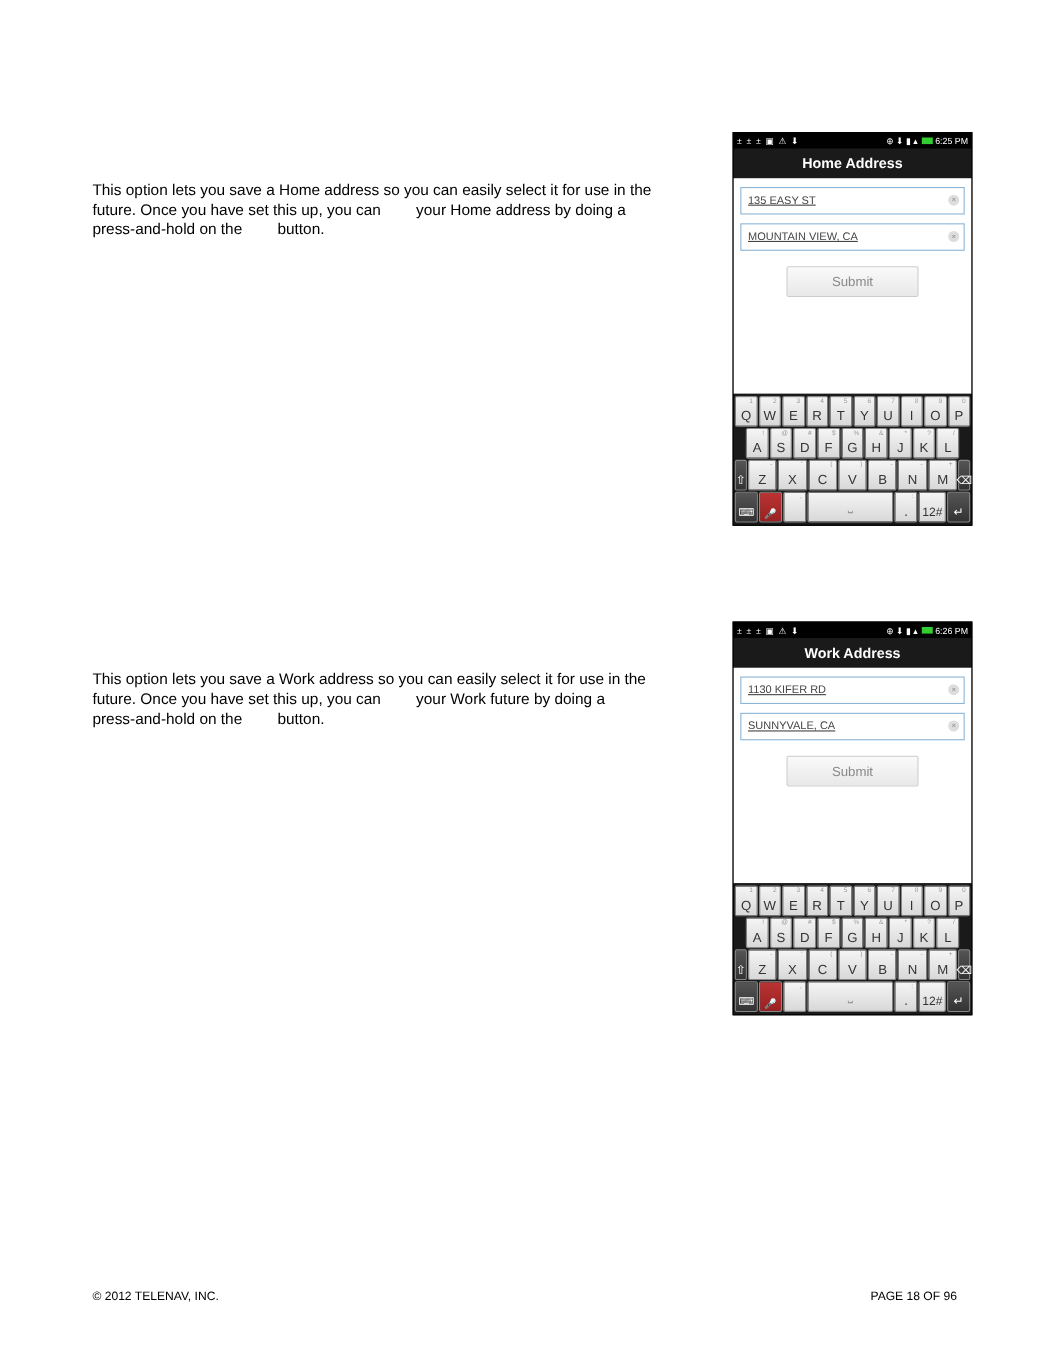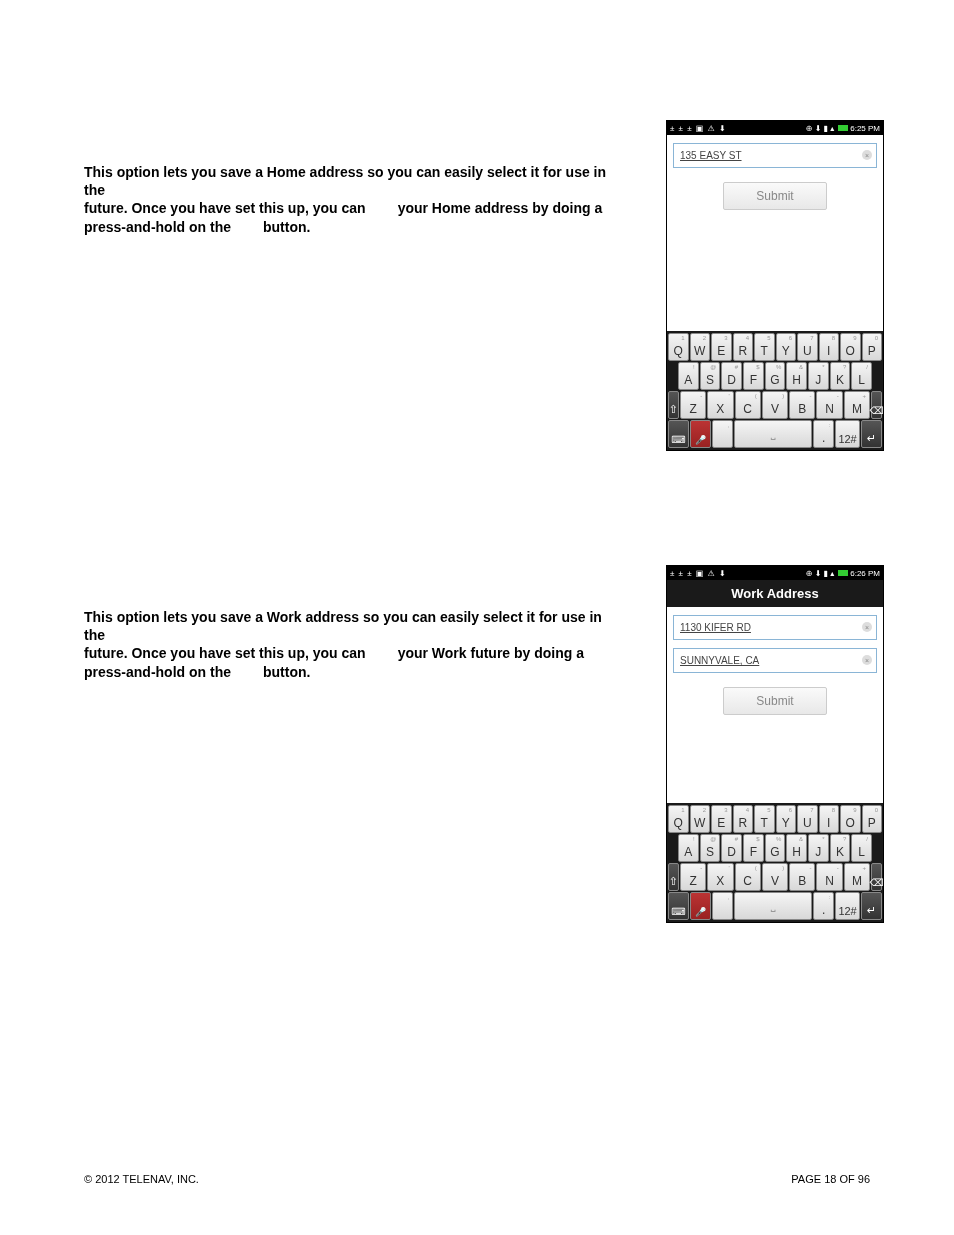--- a/index.html
+++ b/index.html
@@ -18,21 +18,20 @@
   }
   .section {
     position: absolute;
     left: 84px;
     width: 800px;
   }
   .section-text {
     font-size: 14px;
     line-height: 1.3;
     width: 540px;
-    font-weight: bold;
   }
   .phone {
     position: absolute;
     width: 218px;
     right: 70px;
     border: 1px solid #000;
     background: #000;
   }
   .status-bar {
     height: 14px;
@@ -84,21 +83,21 @@
     background: #ddd;
     display: flex;
     align-items: center;
     justify-content: center;
     font-size: 7px;
     color: #888;
   }
   .submit-btn {
     display: block;
     margin: 14px auto 0 auto;
-    width: 104px;
+    width: 120px;
     padding: 6px 0;
     text-align: center;
     background: linear-gradient(#fafafa, #e8e8e8);
     border: 1px solid #ccc;
     color: #888;
     font-size: 12px;
     border-radius: 2px;
     font-family: Arial, sans-serif;
   }
   .keyboard {
@@ -183,23 +182,28 @@
 
   <div class="phone" style="top: 120px;">
     <div class="status-bar">
       <span class="status-left status-icons">± ± ± ▣ ⚠ ⬇</span>
       <span class="status-right">
         <span>⊕ ⬇ ▮ ▴</span>
         <span class="battery"></span>
         <span>6:25 PM</span>
       </span>
     </div>
+    <div class="phone-title">Home Address</div>
     <div class="phone-body">
       <div class="input-wrap">
         <div class="text-input">135 EASY ST</div>
+        <div class="clear-circle">×</div>
+      </div>
+      <div class="input-wrap">
+        <div class="text-input">MOUNTAIN VIEW, CA</div>
         <div class="clear-circle">×</div>
       </div>
       <div class="submit-btn">Submit</div>
     </div>
     <div class="keyboard">
       <div class="kb-row row1">
           <div class="key">Q<span class="key-sup">1</span></div>
           <div class="key">W<span class="key-sup">2</span></div>
           <div class="key">E<span class="key-sup">3</span></div>
           <div class="key">R<span class="key-sup">4</span></div>

